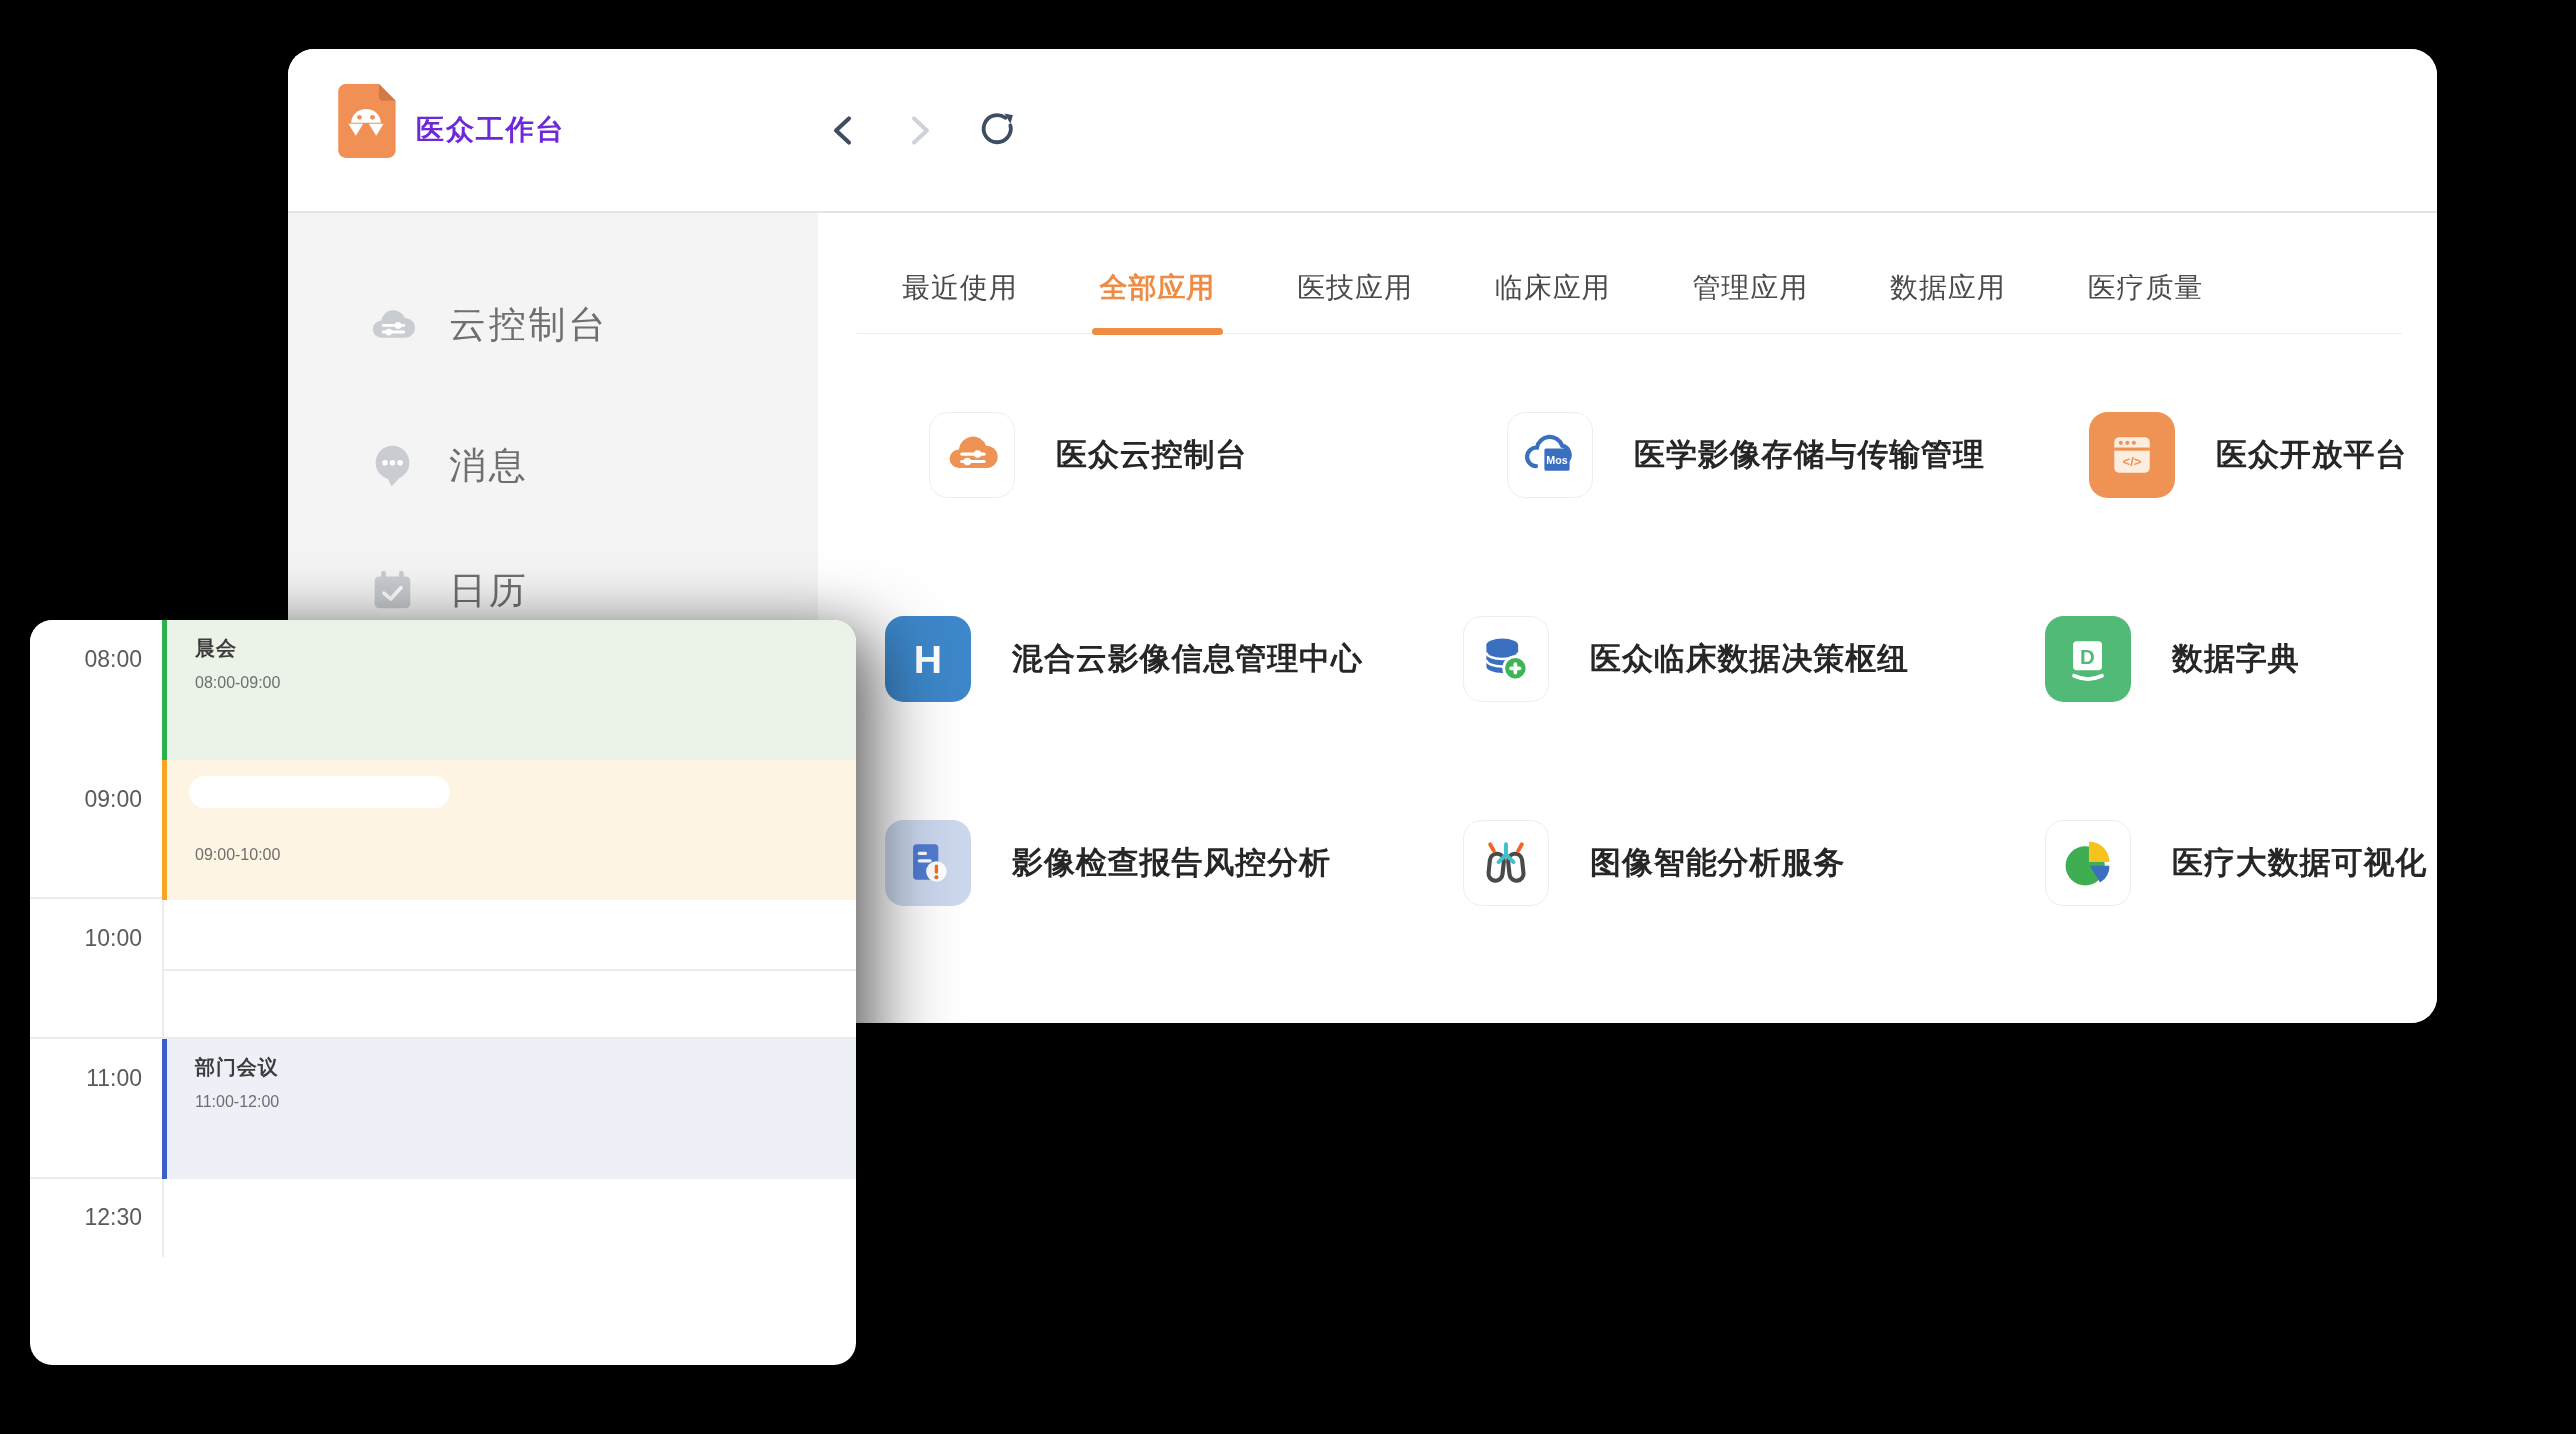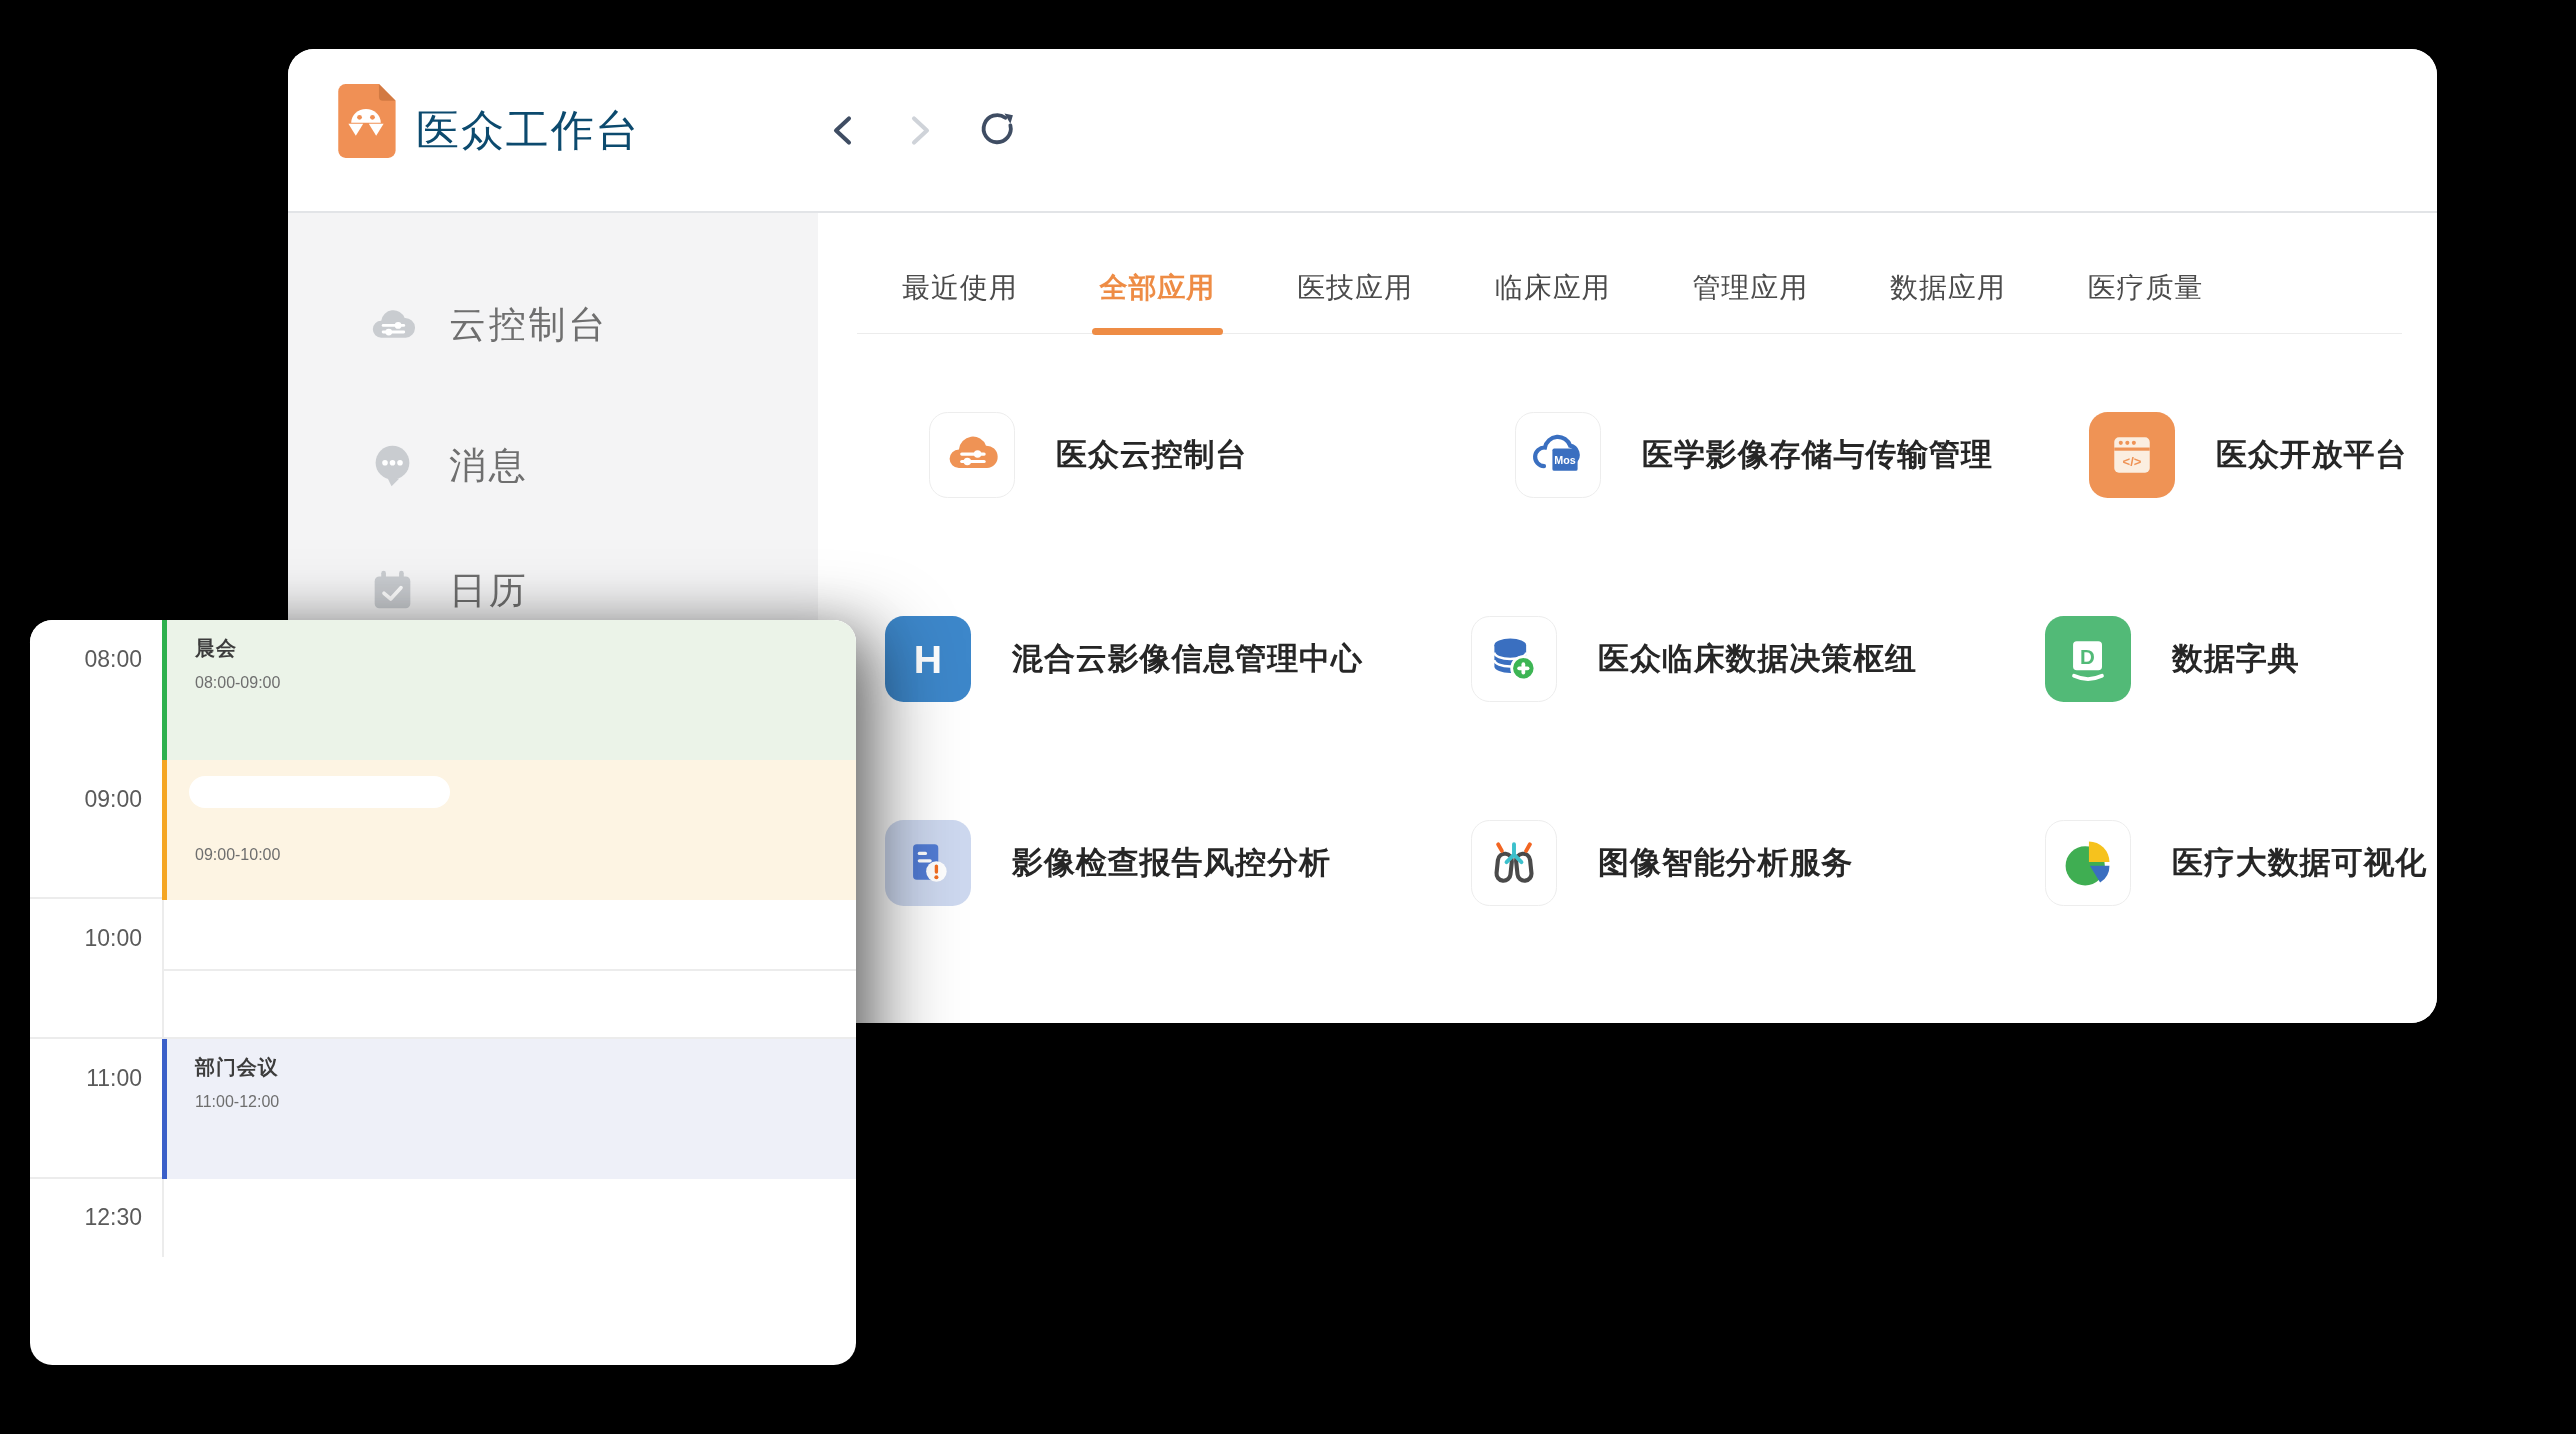--- a/index.html
+++ b/index.html
@@ -11,21 +11,21 @@
   
   .window{
     position:absolute;left:288px;top:49px;width:2149px;height:974px;
     background:#fff;border-radius:26px;overflow:hidden;
     box-shadow:0 18.6px 74px rgba(0,0,0,.6);
   }
   .header{position:relative;height:162px;background:#fff;}
   .logo{position:absolute;left:48px;top:35px;width:60px;height:74px;}
   .app-title{
     position:absolute;left:128px;top:0;height:162px;line-height:162px;
-    font-size:43px;font-weight:normal;color:#0c4a6e;letter-spacing:1.9px;
+    font-size:28px;font-weight:bold;color:#6d28d9;letter-spacing:1.9px;
   }
   .nav{position:absolute;left:535px;top:0;height:162px;display:flex;align-items:center;gap:39px;}
   .nav-btn{width:39px;height:39px;display:flex;align-items:center;justify-content:center;cursor:pointer;}
   .hdr-divider{height:1.9px;background:#e2e4e7;}
   .body{display:flex;height:811px;}
   
   .sidebar{position:relative;width:530px;background:#f4f4f5;flex:none;}
   .side-item{position:absolute;left:82px;display:flex;align-items:center;gap:34px;height:56px;cursor:pointer;}
   .side-item .s-icon{width:45px;height:45px;flex:none;}
   .side-item .s-label{font-size:37px;color:#6f6f6f;letter-spacing:2.8px;white-space:nowrap;}
@@ -37,21 +37,21 @@
     display:flex;align-items:flex-end;gap:82px;padding-left:45px;box-sizing:border-box;
   }
   .tab{position:relative;font-size:28px;color:#4b4b4b;padding-bottom:26px;cursor:pointer;white-space:nowrap;letter-spacing:0.9px;}
   .tab .underline{display:none;}
   .tab.active{color:#ee8c45;font-weight:bold;}
   .tab.active .underline{
     display:block;position:absolute;left:-7.4px;right:-7.4px;bottom:-1.9px;height:6.5px;
     border-radius:3.7px;background:#ee8c45;
   }
   .app-item{position:absolute;display:flex;align-items:center;gap:41px;height:86px;cursor:pointer;}
-  .col-0{left:67px;}.col-1{left:645px;margin-left:8px;}.col-2{left:1227px;}
+  .col-0{left:67px;}.col-1{left:645px;}.col-2{left:1227px;}
   .row-0{top:199px;padding-left:44px;}.row-1{top:403px;}.row-2{top:607px;}
   .tile{width:86px;height:86px;border-radius:18.6px;flex:none;display:flex;align-items:center;justify-content:center;box-sizing:border-box;}
   .tile-white{background:#fff;border:1.9px solid #ededed;}
   .tile-orange{background:#ef9355;}
   .tile-blue{background:#3d87ca;}
   .tile-green{background:#52ba77;}
   .tile-peri{background:#cdd8ef;}
   .app-label{font-size:31px;font-weight:600;color:#262626;white-space:nowrap;letter-spacing:0.9px;}
   
   .cal-panel{

